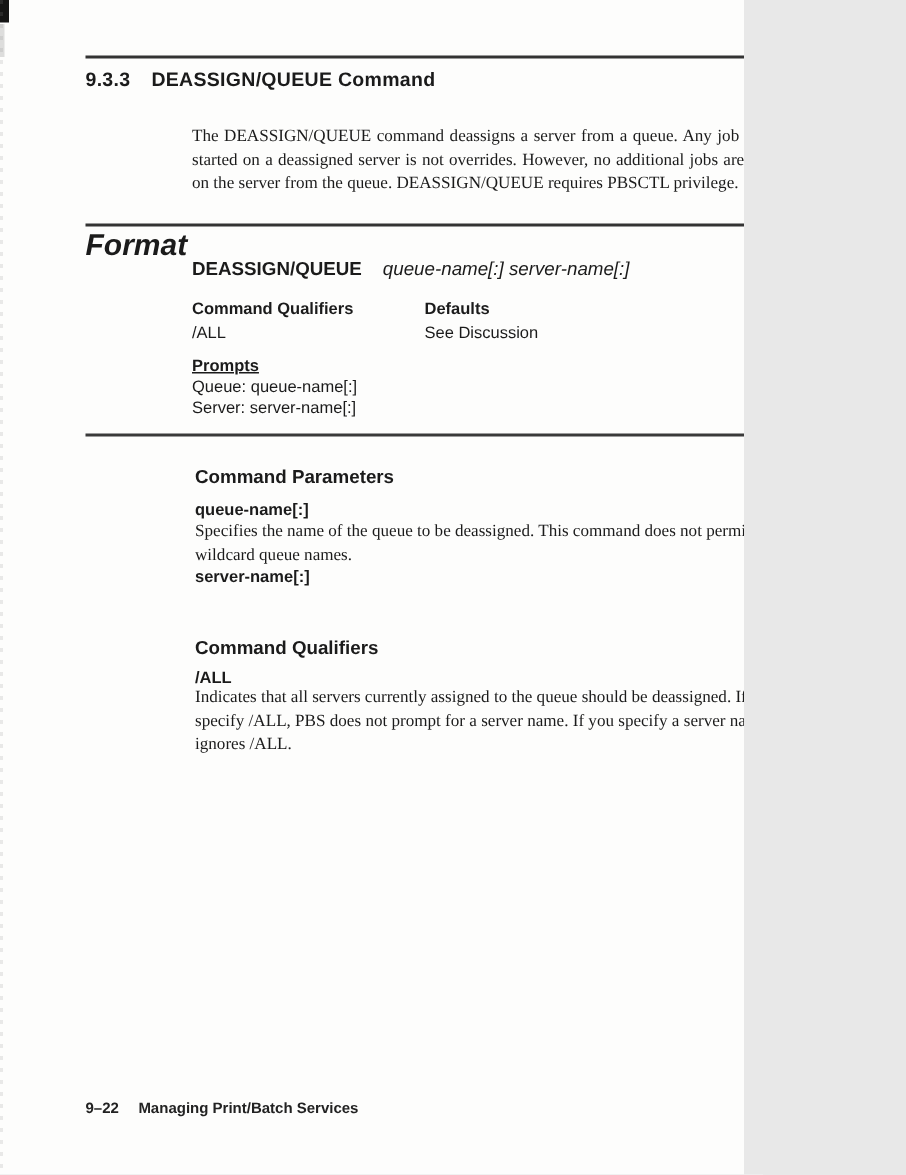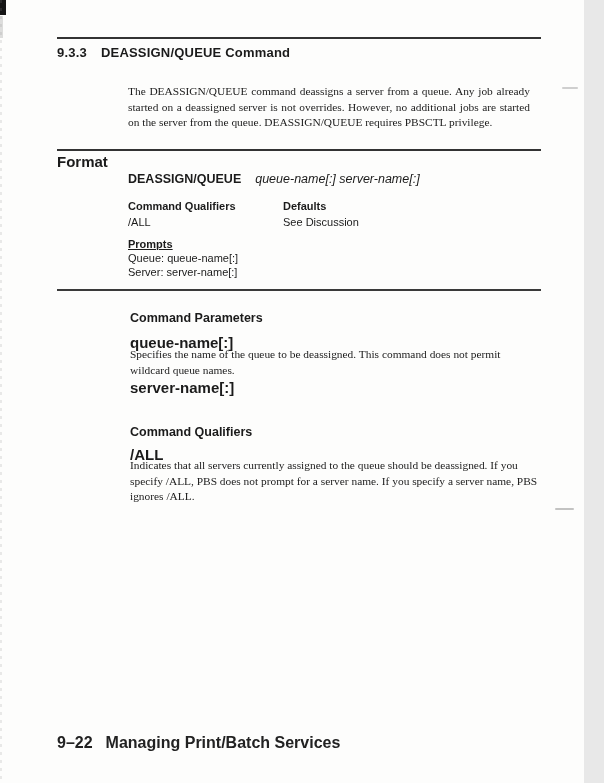--- a/index.html
+++ b/index.html
@@ -2,21 +2,21 @@
 <html><head>
 <meta charset="utf-8">
 <style>
   html, body {
     margin: 0;
     padding: 0;
     background: #e8e8e8;
   }
   .page {
     position: relative;
-    width: 584px;
+    width: 496px;
     height: 783px;
     background: #fdfdfc;
     overflow: hidden;
     color: #1b1b1b;
     font-family: "Liberation Serif", serif;
   }
   
   .corner-mark {
     position: absolute;
     left: 0; top: 0;
@@ -78,21 +78,22 @@
     font-size: 11.4px;
     line-height: 15.7px;
     text-align: justify;
   }
   .format-heading {
     position: absolute;
     left: 57px; top: 153px;
     margin: 0;
     font-family: "Liberation Sans", sans-serif;
     font-weight: bold;
-    font-size: 15px;
+    font-size: 20px;
+    font-style: italic;
   }
   .syntax-line {
     position: absolute;
     left: 128px; top: 172px;
     font-family: "Liberation Sans", sans-serif;
     font-size: 12.5px;
     white-space: nowrap;
   }
   .syntax-line .cmd  { font-weight: bold; margin-right: 14px; }
   .syntax-line .args { font-style: italic; text-align: center; }
@@ -128,21 +129,21 @@
     white-space: nowrap;
   }
   .params-heading     { top: 311px; }
   .qualifiers-heading { top: 425px; }
 
   .term {
     position: absolute;
     left: 130px;
     font-family: "Liberation Sans", sans-serif;
     font-weight: bold;
-    font-size: 15px;
+    font-size: 11px;
     white-space: nowrap;
   }
   .term-1 { top: 334px; }
   .term-2 { top: 379px; }
   .term-3 { top: 446px; }
 
   .desc {
     position: absolute;
     left: 130px;
     width: 410px;
@@ -152,21 +153,21 @@
   }
   .desc-1 { top: 347px; }
   .desc-2 { top: 392px; }
   .desc-3 { top: 458px; width: 414px; }
 
   .footer {
     position: absolute;
     left: 57px; top: 734px;
     font-family: "Liberation Sans", sans-serif;
     font-weight: bold;
-    font-size: 16px;
+    font-size: 10px;
     display: flex;
     gap: 13px;
     white-space: nowrap;
     color: #222;
   }
 </style>
 </head>
 <body>
 
 <div class="page">

